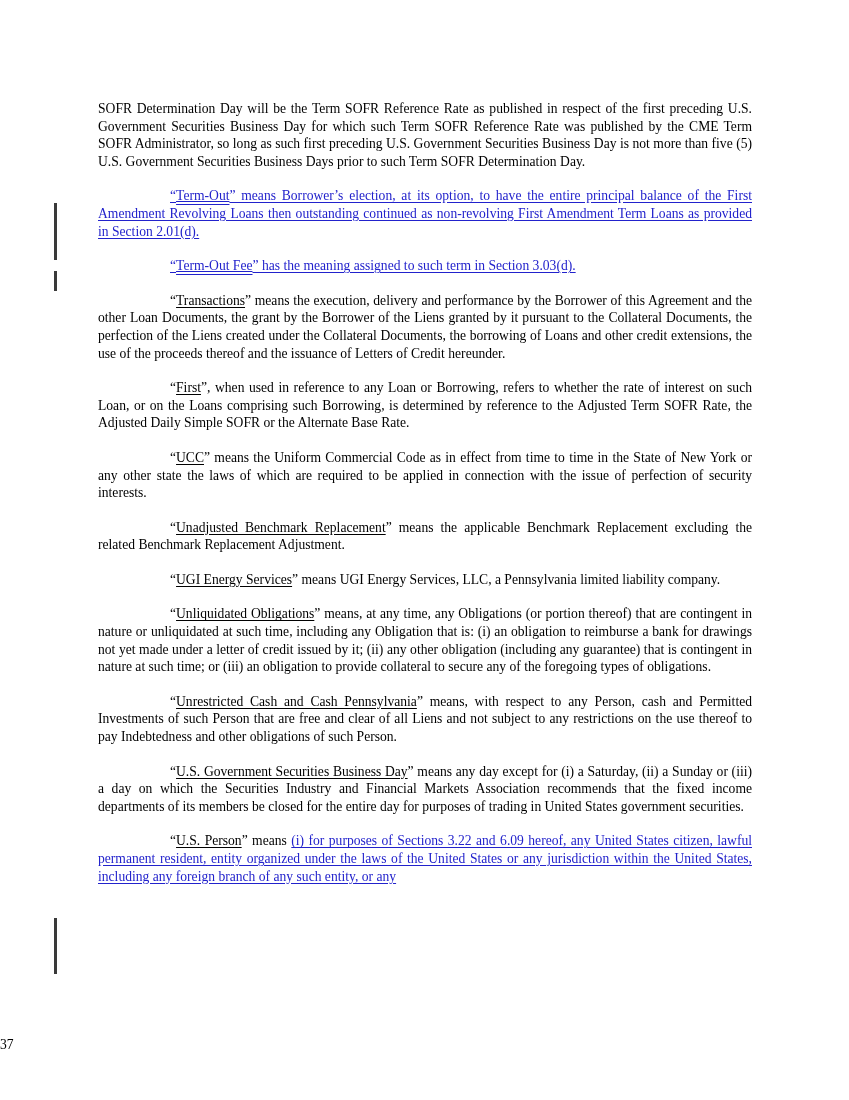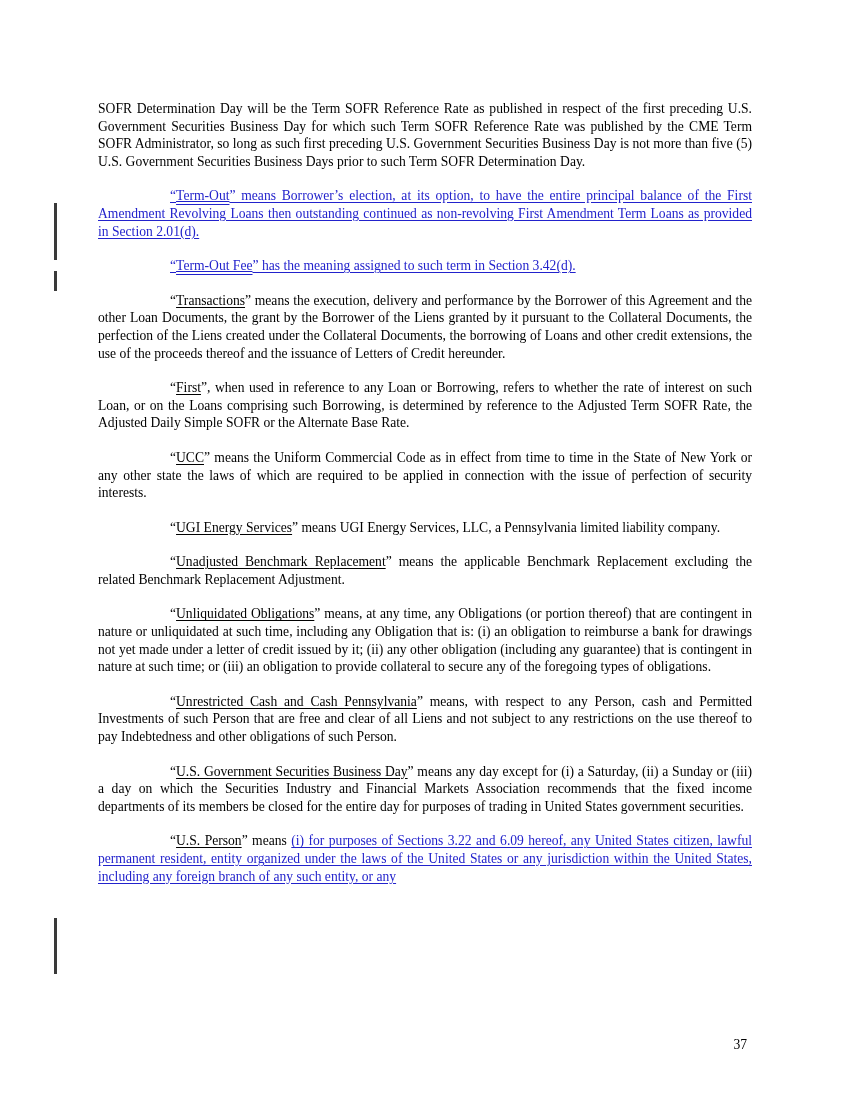--- a/index.html
+++ b/index.html
@@ -54,42 +54,42 @@
     position: absolute;
     left: 54px;
     width: 2.5px;
     background: var(--bar, #3a3a3a);
   }
   .footer {
     position: absolute;
     top: 1036px;
     left: 0;
     width: 747px;
-    text-align: right;
+    text-align: left;
     font-size: 13.6px;
     color: #000000;
   }
 </style>
 </head>
 <body>
 
 <div class="page">
   <div>
       <div class="change-bar" style="top: 203px; height: 57px;"></div>
       <div class="change-bar" style="top: 271px; height: 20px;"></div>
       <div class="change-bar" style="top: 918px; height: 56px;"></div>
     </div>
   <div class="content">
       <p class="no-indent"><span class="run-normal">SOFR Determination Day will be the Term SOFR Reference Rate as published in respect of the first preceding U.S. Government Securities Business Day for which such Term SOFR Reference Rate was published by the CME Term SOFR Administrator, so long as such first preceding U.S. Government Securities Business Day is not more than five (5) U.S. Government Securities Business Days prior to such Term SOFR Determination Day.</span></p>
       <p><span class="run-inserted">“</span><span class="run-inserted-term">Term-Out</span><span class="run-inserted">” means Borrower’s election, at its option, to have the entire principal balance of the First Amendment Revolving Loans then outstanding continued as non-revolving First Amendment Term Loans as provided in Section 2.01(d).</span></p>
-      <p><span class="run-inserted">“</span><span class="run-inserted-term">Term-Out Fee</span><span class="run-inserted">” has the meaning assigned to such term in Section 3.42(d).</span></p>
+      <p><span class="run-inserted">“</span><span class="run-inserted-term">Term-Out Fee</span><span class="run-inserted">” has the meaning assigned to such term in Section 3.03(d).</span></p>
       <p><span class="run-normal">“</span><span class="run-term">Transactions</span><span class="run-normal">” means the execution, delivery and performance by the Borrower of this Agreement and the other Loan Documents, the grant by the Borrower of the Liens granted by it pursuant to the Collateral Documents, the perfection of the Liens created under the Collateral Documents, the borrowing of Loans and other credit extensions, the use of the proceeds thereof and the issuance of Letters of Credit hereunder.</span></p>
       <p><span class="run-normal">“</span><span class="run-term">First</span><span class="run-normal">”, when used in reference to any Loan or Borrowing, refers to whether the rate of interest on such Loan, or on the Loans comprising such Borrowing, is determined by reference to the Adjusted Term SOFR Rate, the Adjusted Daily Simple SOFR or the Alternate Base Rate.</span></p>
       <p><span class="run-normal">“</span><span class="run-term">UCC</span><span class="run-normal">” means the Uniform Commercial Code as in effect from time to time in the State of New York or any other state the laws of which are required to be applied in connection with the issue of perfection of security interests.</span></p>
+      <p><span class="run-normal">“</span><span class="run-term">Unadjusted Benchmark Replacement</span><span class="run-normal">” means the applicable Benchmark Replacement excluding the related Benchmark Replacement Adjustment.</span></p>
       <p><span class="run-normal">“</span><span class="run-term">UGI Energy Services</span><span class="run-normal">” means UGI Energy Services, LLC, a Pennsylvania limited liability company.</span></p>
-      <p><span class="run-normal">“</span><span class="run-term">Unadjusted Benchmark Replacement</span><span class="run-normal">” means the applicable Benchmark Replacement excluding the related Benchmark Replacement Adjustment.</span></p>
       <p><span class="run-normal">“</span><span class="run-term">Unliquidated Obligations</span><span class="run-normal">” means, at any time, any Obligations (or portion thereof) that are contingent in nature or unliquidated at such time, including any Obligation that is:  (i) an obligation to reimburse a bank for drawings not yet made under a letter of credit issued by it; (ii) any other obligation (including any guarantee) that is contingent in nature at such time; or (iii) an obligation to provide collateral to secure any of the foregoing types of obligations.</span></p>
       <p><span class="run-normal">“</span><span class="run-term">Unrestricted Cash and Cash Pennsylvania</span><span class="run-normal">” means, with respect to any Person, cash and Permitted Investments of such Person that are free and clear of all Liens and not subject to any restrictions on the use thereof to pay Indebtedness and other obligations of such Person.</span></p>
       <p><span class="run-normal">“</span><span class="run-term">U.S. Government Securities Business Day</span><span class="run-normal">” means any day except for (i) a Saturday, (ii) a Sunday or (iii) a day on which the Securities Industry and Financial Markets Association recommends that the fixed income departments of its members be closed for the entire day for purposes of trading in United States government securities.</span></p>
       <p><span class="run-normal">“</span><span class="run-term">U.S. Person</span><span class="run-normal">” means </span><span class="run-inserted">(i) for purposes of Sections 3.22 and 6.09 hereof, any United States citizen, lawful permanent resident, entity organized under the laws of the United States or any jurisdiction within the United States, including any foreign branch of any such entity, or any</span></p>
     </div>
   <div class="footer">37</div>
 </div>
 
 </body></html>

